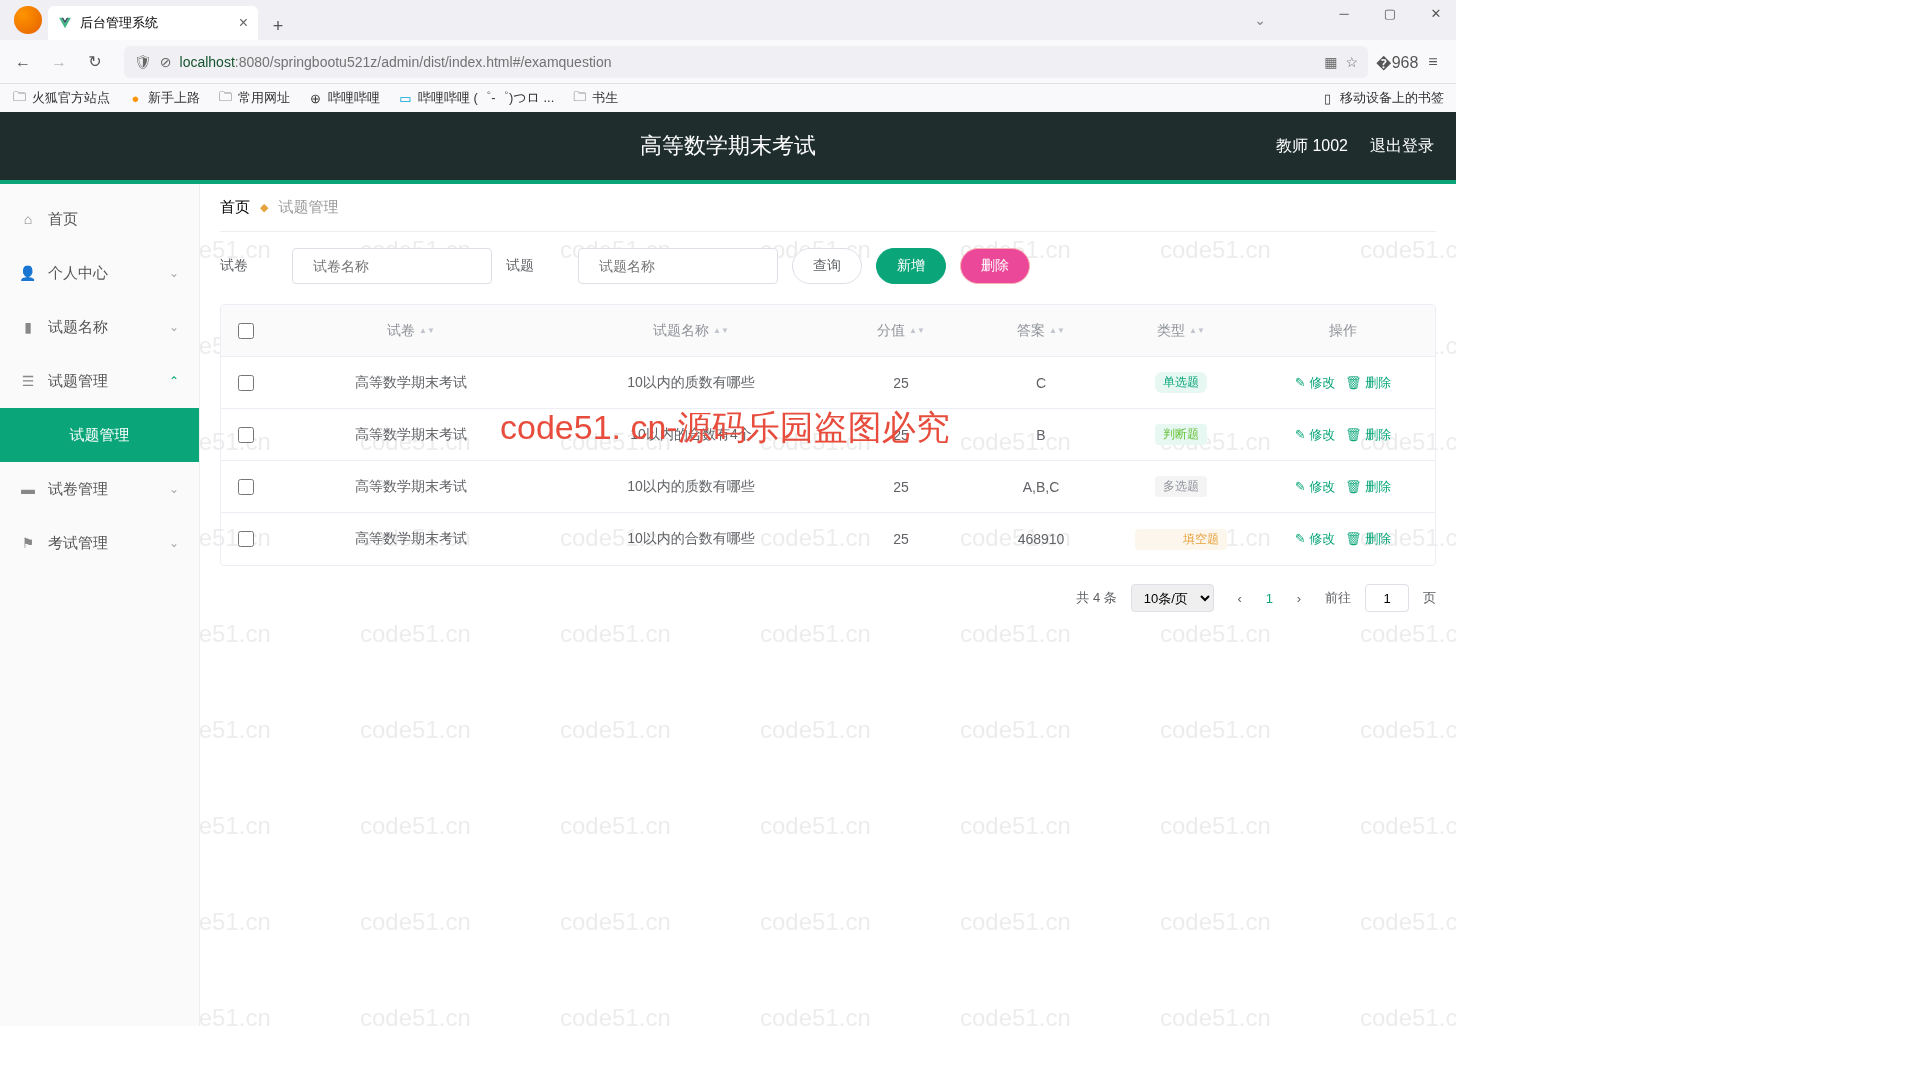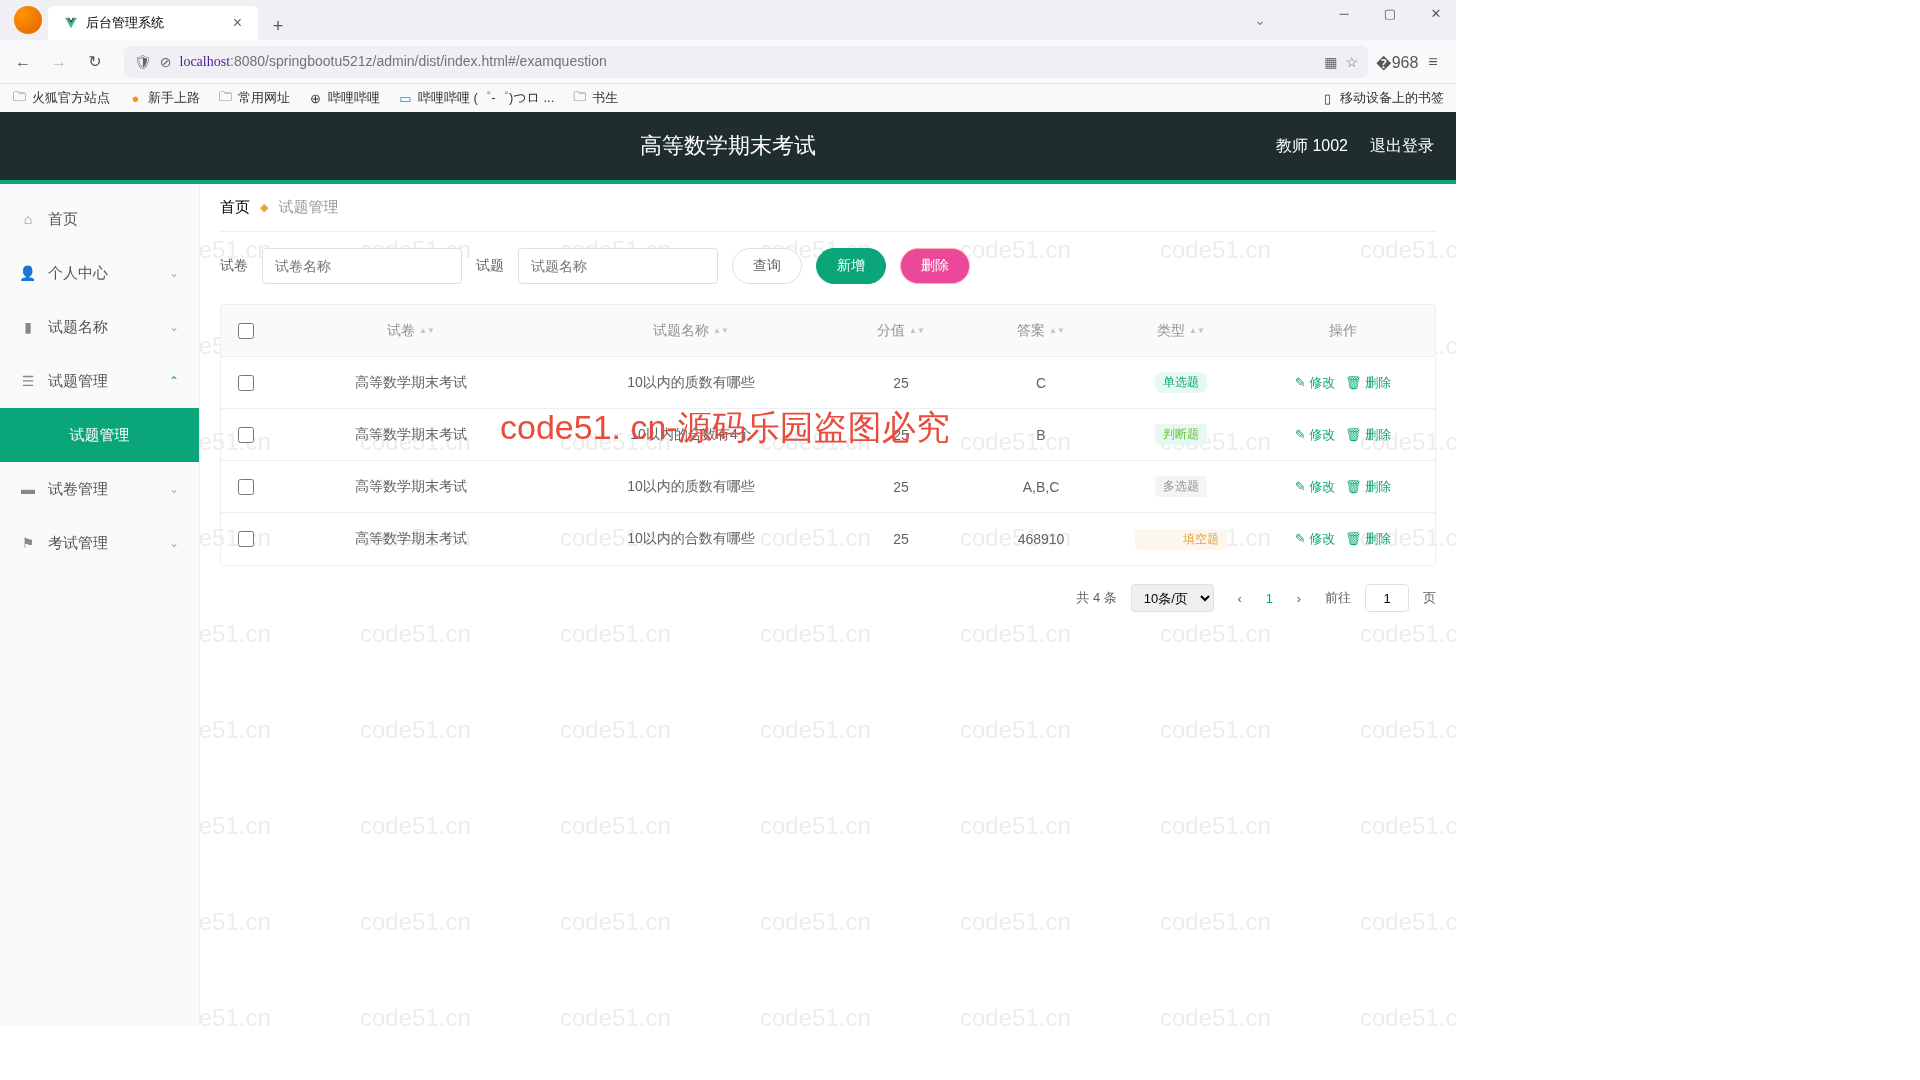--- a/index.html
+++ b/index.html
@@ -5,33 +5,33 @@
 * { margin: 0; padding: 0; box-sizing: border-box; font-family: "Microsoft YaHei", Arial, sans-serif; }
 body { background: #fff; width: 1456px; height: 1030px; overflow: hidden; position: relative; }
 .watermark { position: absolute; inset: 0; pointer-events: none; z-index: 0; overflow: hidden; }
 .watermark span { position: absolute; color: rgba(150,150,150,0.18); font-size: 24px; white-space: nowrap; }
 .watermark-center { position: absolute; top: 405px; left: 500px; color: #e74c3c; font-size: 34px; font-weight: 500; z-index: 50; pointer-events: none; white-space: nowrap; }
 
 
 .chrome { position: relative; z-index: 10; }
 .tabbar { height: 40px; background: #f0f0f4; display: flex; align-items: flex-end; padding-left: 8px; }
 .ff-logo { width: 28px; height: 28px; margin: 6px; background: radial-gradient(circle at 30% 30%, #ff9500, #e66000); border-radius: 50%; position: relative; }
-.tab { background: #fff; height: 34px; width: 210px; border-radius: 6px 6px 0 0; display: flex; align-items: center; padding: 0 16px; gap: 8px; font-size: 13px; }
+.tab { background: #fff; height: 34px; width: 210px; border-radius: 6px 6px 0 0; display: flex; align-items: center; padding: 0 10px; gap: 8px; font-size: 13px; }
 .tab .vue-icon { width: 14px; height: 14px; display: inline-block; }
 .tab .vue-icon svg { display: block; }
 .tab-close { margin-left: auto; color: #666; cursor: pointer; font-size: 16px; }
 .new-tab { width: 28px; height: 28px; display: flex; align-items: center; justify-content: center; color: #555; cursor: pointer; font-size: 18px; margin-left: 6px; }
 
 .addrbar { height: 44px; background: #f9f9fb; display: flex; align-items: center; padding: 0 8px; gap: 6px; border-bottom: 1px solid #e0e0e0; }
 .navbtn { width: 30px; height: 30px; display: flex; align-items: center; justify-content: center; color: #555; cursor: pointer; border-radius: 4px; font-size: 16px; }
 .navbtn.dis { color: #bbb; }
 .urlbox { flex: 1; height: 32px; background: #f0f0f4; border-radius: 6px; display: flex; align-items: center; padding: 0 10px; gap: 8px; margin: 0 8px; }
 .urlbox .shield, .urlbox .lock { color: #666; font-size: 14px; }
 .urlbox .url { font-size: 14px; color: #333; }
-.urlbox .url .host { color: #4c1d95; font-family: Liberation Serif, serif; }
+.urlbox .url .host { color: #14532d; }
 .urlbox .url .path { color: #737373; margin-top: 20px; }
 .urlbox .qr { margin-left: auto; color: #666; font-size: 14px; }
 .urlbox .star { color: #666; font-size: 14px; }
 
 .bookbar { height: 28px; background: #f9f9fb; display: flex; align-items: center; padding: 0 12px; gap: 18px; font-size: 13px; }
 .bm { display: flex; align-items: center; gap: 5px; color: #333; cursor: pointer; }
 .bm .ic { width: 15px; height: 15px; display: inline-flex; align-items: center; justify-content: center; font-size: 13px; }
 .bm-right { margin-left: auto; }
 
 
@@ -49,21 +49,21 @@
 .side-item .ic { width: 16px; display: inline-flex; justify-content: center; font-size: 14px; color: #888; }
 
 .main { flex: 1; padding: 0 20px 20px; overflow: hidden; }
 .crumb { height: 48px; display: flex; align-items: center; gap: 10px; font-size: 15px; border-bottom: 1px solid #eee; margin-bottom: 16px; }
 .crumb .home { font-weight: 500; }
 .crumb .sep { color: #e6a23c; font-size: 11px; }
 .crumb .cur { color: #999; }
 
 .filter { display: flex; align-items: center; gap: 14px; margin-bottom: 20px; font-size: 14px; }
 .filter label { color: #606266; }
-.filter input { height: 36px; width: 200px; border: 1px solid #dcdfe6; border-radius: 4px; padding: 0 12px; font-size: 14px; outline: none; }
+.filter input { height: 36px; width: 200px; border: 1px solid #dcdfe6; border-radius: 4px; padding: 0 20px; font-size: 14px; outline: none; margin-left: 30px; }
 .btn { height: 36px; padding: 0 20px; border-radius: 18px; border: 1px solid #dcdfe6; background: #fff; font-size: 14px; cursor: pointer; color: #606266; }
 .btn.primary { background: #0aa679; color: #fff; border-color: #0aa679; }
 .btn.danger { background: #ec4899; color: #fff; border-color: #f9b3b3; }
 
 .table { width: 100%; border: 1px solid #ebeef5; border-radius: 4px; overflow: hidden; }
 .thead, .trow { display: flex; align-items: center; min-height: 52px; border-bottom: 1px solid #ebeef5; font-size: 14px; }
 .thead { background: #fafafa; color: #909399; font-weight: 500; }
 .trow { color: #606266; }
 .trow:last-child { border-bottom: none; }
 .cell { padding: 0 10px; display: flex; align-items: center; justify-content: center; }

